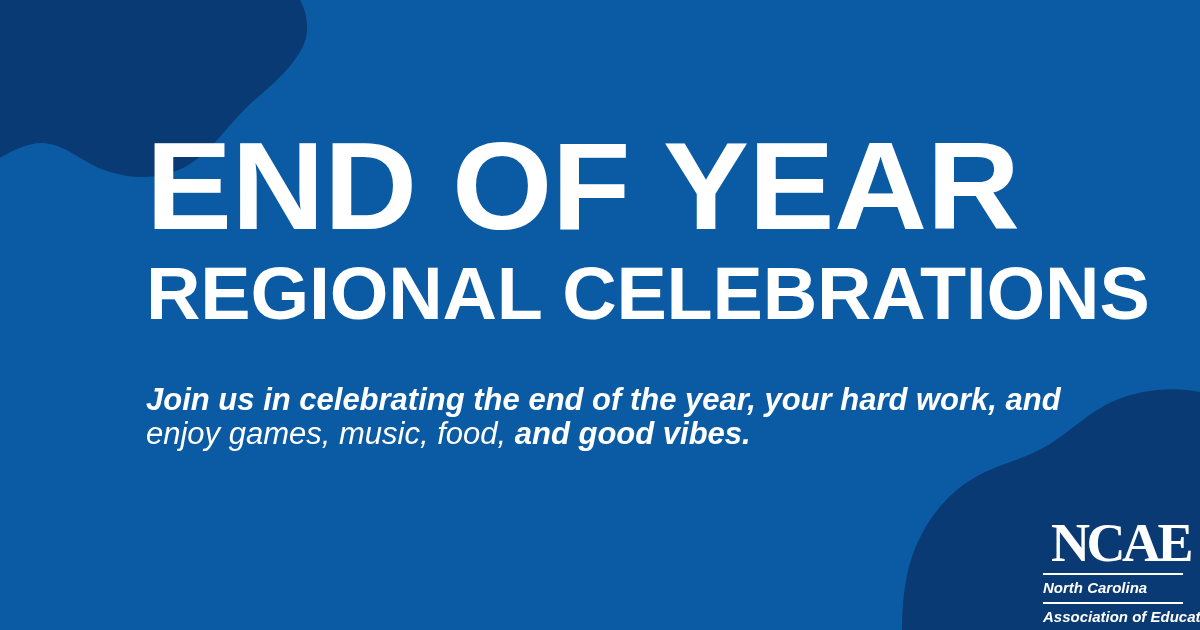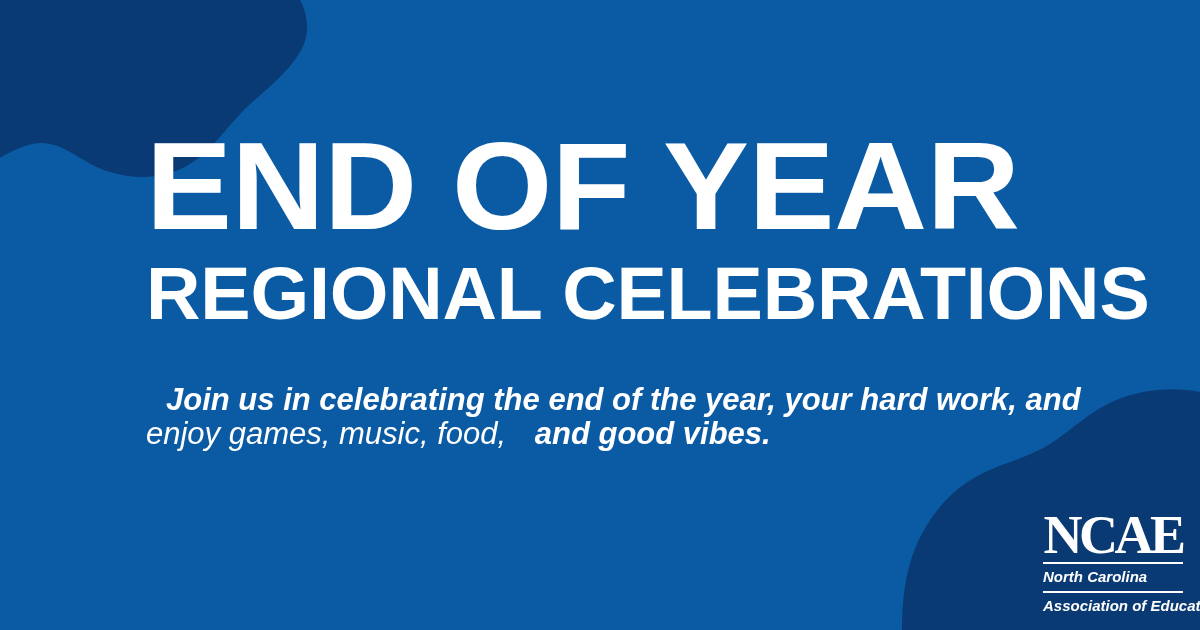--- a/index.html
+++ b/index.html
@@ -69,42 +69,41 @@
     color: #ffffff;
     font-family: "Liberation Sans Narrow", "Liberation Sans", sans-serif;
     font-style: italic;
     font-weight: 400;
     font-size: 31px;
     line-height: 34px;
     letter-spacing: 0px;
   }
   .body-copy .em {
     font-weight: 700;
-    margin-left: 20px;
   }
   .body-line {
     white-space: nowrap;
     display: block;
   }
   
   .logo {
     position: absolute;
     left: 1043px;
     top: 513px;
     width: 140px;
   }
   .logo-mark {
     font-family: "Liberation Serif", serif;
     font-weight: 700;
     font-size: 54px;
     line-height: 0.82;
     color: #ffffff;
     letter-spacing: -3.5px;
     text-align: center;
-    margin: 0;
+    margin: 8px;
     transform: scaleX(1.0);
   }
   .logo-rule {
     height: 2px;
     background: #ffffff;
     margin: 5px 0 3px 0;
     width: 100%;
   }
   .logo-sub1, .logo-sub2 {
     font-family: "Liberation Sans Narrow", "Liberation Sans", sans-serif;

